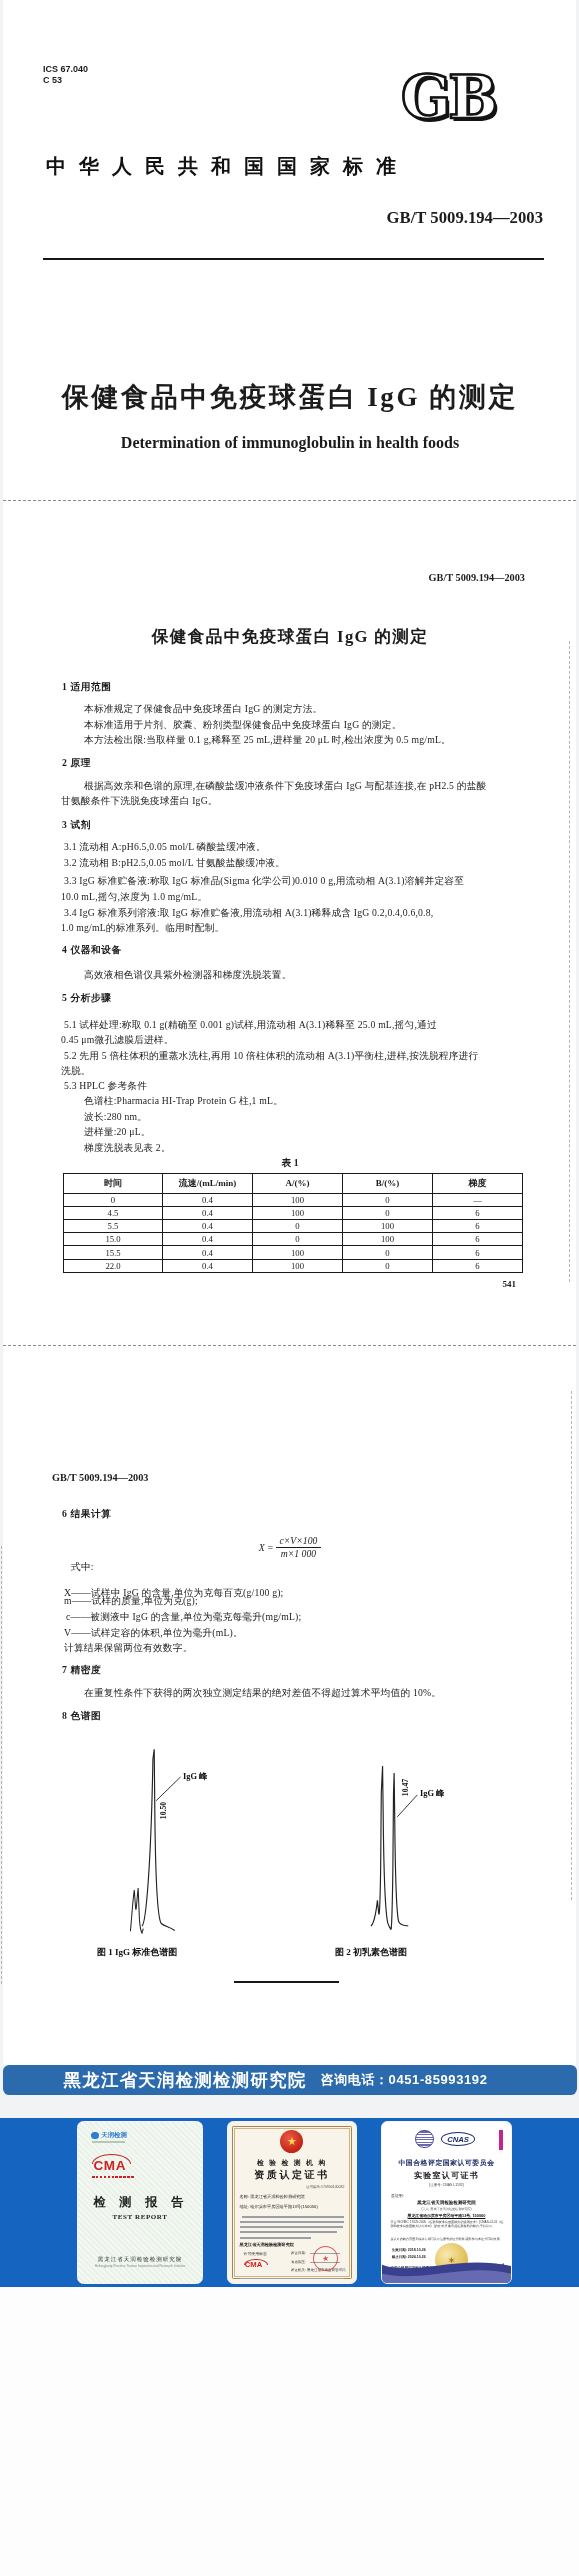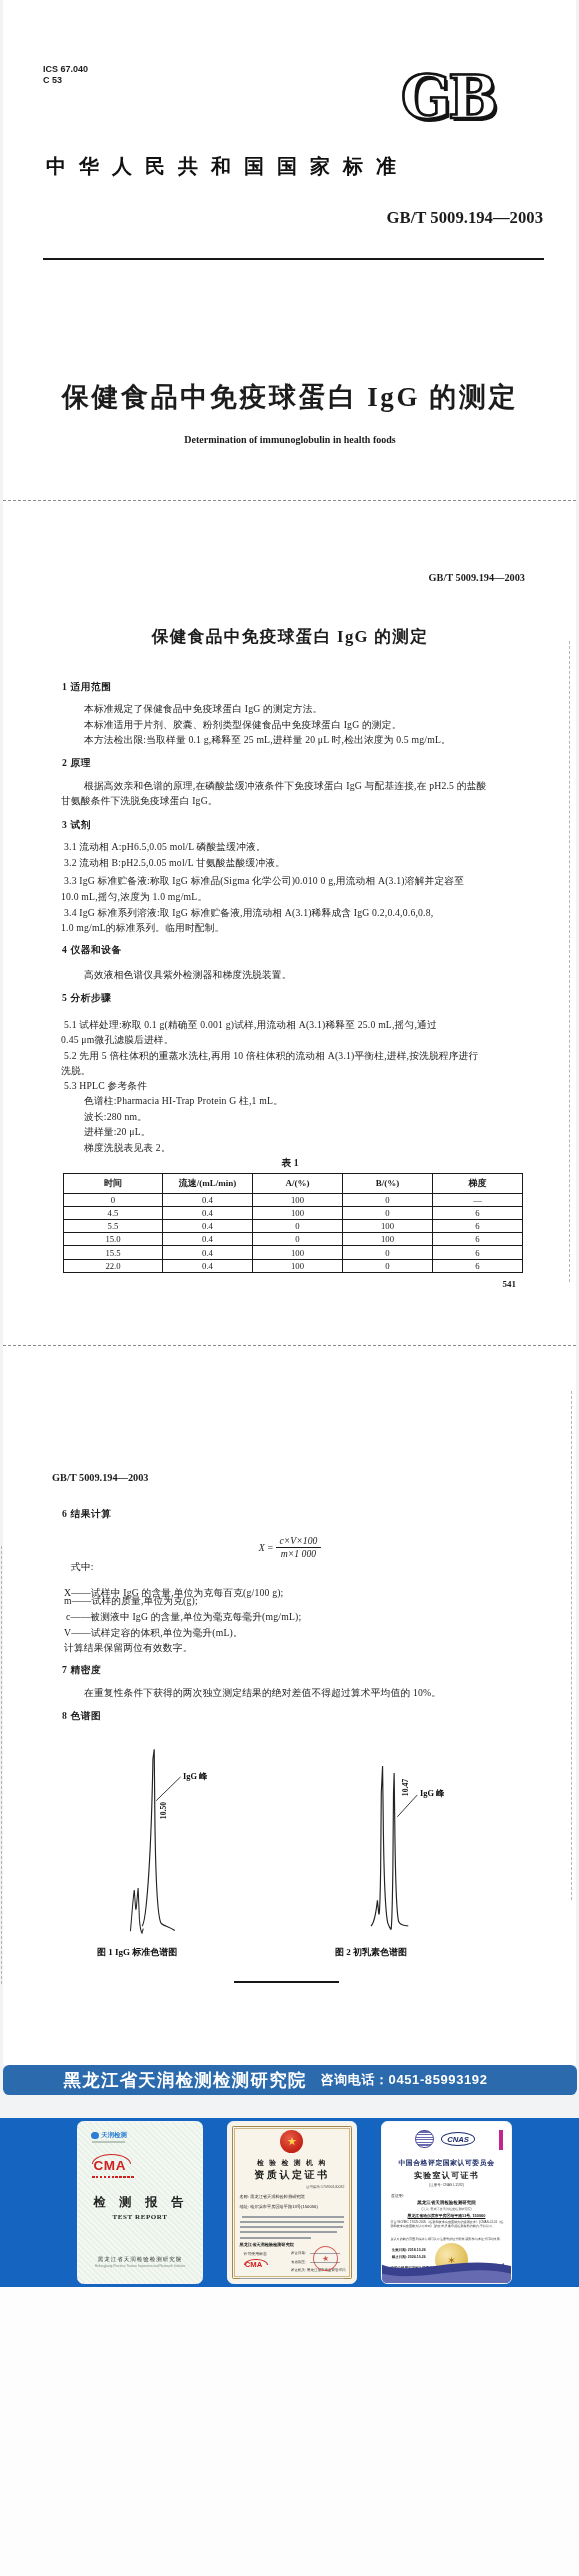--- a/index.html
+++ b/index.html
@@ -12,21 +12,21 @@
   .b{font-size:9.7px;letter-spacing:0.2px;}
   .hd{font-size:9.7px;font-weight:bold;letter-spacing:0.6px;}
   .ctr{left:0;width:580px;text-align:center;}
   
   .ics{font-size:9px;font-weight:bold;font-family:"Liberation Sans",sans-serif;}
   .gb-logo{font-family:"DejaVu Serif",serif;font-weight:bold;font-size:59px;line-height:59px;color:#fff;
     -webkit-text-stroke:2.6px #141414;text-shadow:2.6px 2.6px 0 #141414,-1.3px -1.3px 0 #141414;letter-spacing:-3.2px;}
   .cover-title{font-size:20px;font-weight:bold;letter-spacing:13px;color:#111;}
   .cover-stdno{font-size:16.7px;font-weight:bold;}
   .doc-title{font-size:27px;font-weight:bold;letter-spacing:2.6px;}
-  .doc-title-en{font-size:10px;font-weight:bold;}
+  .doc-title-en{font-size:16px;font-weight:bold;}
   .hr{position:absolute;background:#161616;}
   
   table.t1{position:absolute;left:63px;top:1173px;width:459px;border-collapse:collapse;table-layout:fixed;
     font-family:"Liberation Serif","DejaVu Serif",serif;}
   table.t1 th,table.t1 td{border:0.6px solid #1a1a1a;text-align:center;padding:0;color:#1b1b1b;}
   table.t1 th{height:18.7px;font-size:9px;font-weight:bold;border-bottom-width:1.3px;}
   table.t1 td{height:12.2px;font-size:8.7px;}
   table.t1{border:1.3px solid #1a1a1a;}
   
   .formula{position:absolute;left:0;width:580px;top:1535px;display:flex;justify-content:center;align-items:center;

